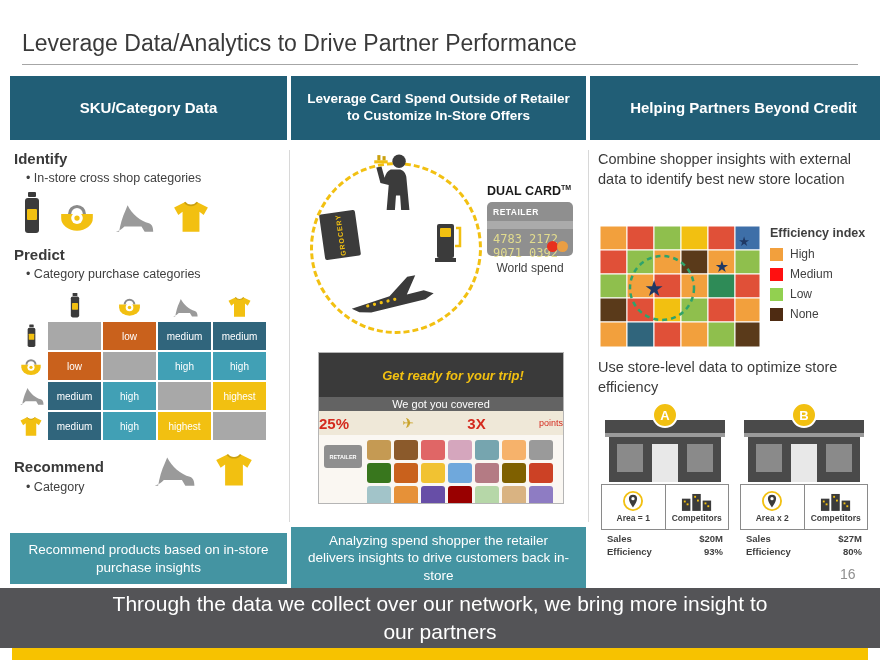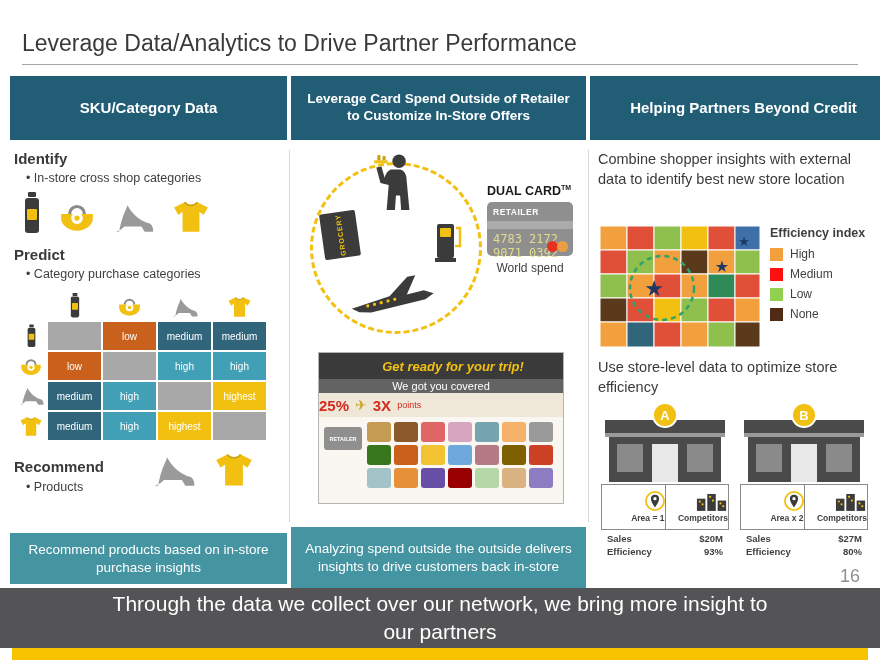--- a/index.html
+++ b/index.html
@@ -56,24 +56,24 @@
   .card-number { font-family:"DejaVu Sans Mono", monospace; font-size:12px; color:#E2DC8E; display:block; }
   .card-mc { position:absolute; right:5px; bottom:4px; width:21px; height:11px; }
   .mc-c { position:absolute; width:11px; height:11px; border-radius:50%; }
   .mc-red { left:0; background:#E8301E; }
   .mc-or { right:0; background:#F2A03D; opacity:.92; }
   .world-spend { left:487px; top:261px; width:86px; text-align:center; font-size:12px; }
 
   .promo { left:318px; top:352px; width:246px; height:152px; border:1px solid #b5b5b5;
     display:flex; flex-direction:column; overflow:hidden; }
   .promo-head { background:#3a3a3a; color:#F2C011; font-style:italic; font-weight:bold; font-size:13px;
-    height:26px; display:flex; align-items:center; justify-content:center; flex:none;padding-left:24px; }
+    height:44px; display:flex; align-items:center; justify-content:center; flex:none;padding-left:24px; }
   .promo-sub { background:#636363; color:#fff; font-size:11px; height:14px;
     display:flex; align-items:center; justify-content:center; flex:none; }
-  .promo-offer { background:#EFE8D8; height:24px; display:flex; align-items:center; justify-content:flex-start; gap:6px; flex:none; }
+  .promo-offer { background:#EFE8D8; height:24px; display:flex; align-items:center; justify-content:space-between; gap:6px; flex:none; }
   .offer-big { color:#D42A1E; font-weight:bold; font-size:15px; }
   .offer-plane { color:#C9A227; font-size:14px; }
   .offer-small { color:#D42A1E; font-size:9px; }
   .promo-collage { flex:1; position:relative; background:#FAF7F2; display:flex; flex-wrap:wrap;
     align-content:flex-start; padding:5px 4px 4px 48px; gap:3px; }
   .promo-chip { position:absolute; left:5px; top:10px; width:38px; height:23px; background:#8F8F8F; border-radius:3px;
     color:#fff; font-size:5.5px; font-weight:bold; display:flex; align-items:center; justify-content:center; }
   .tile { width:24px; height:20px; border-radius:3px; }
 
   .para { font-size:14.5px; line-height:1.35; color:#3a3a3a; }
@@ -89,28 +89,28 @@
   .legend-label { font-size:12px; }
 
   .store { top:404px; width:128px; }
   #storeA { left:601px; } #storeB { left:740px; }
   .store-front { position:relative; height:80px; }
   .store-badge { position:absolute; left:50%; top:-2px; transform:translateX(-50%); width:26px; height:26px;
     border-radius:50%; background:#F2C011; border:2px solid #fff; color:#fff; font-weight:bold; font-size:13px;
     display:flex; align-items:center; justify-content:center; z-index:2; }
   .store-svg { position:absolute; left:0; top:8px; width:128px; height:72px; }
   .store-panel { border:1px solid #8a8a8a; display:flex; height:46px; background:#fff; }
-  .panel-cell { flex:1; display:flex; flex-direction:column; align-items:flex-end; justify-content:center; gap:2px; }
+  .panel-cell { flex:1; display:flex; flex-direction:column; align-items:center; justify-content:center; gap:2px; }
   .panel-cell:first-child { border-right:1px solid #8a8a8a; }
   .panel-label { font-size:8.5px; font-weight:bold; }
   .store-stats { margin-top:3px; display:grid; grid-template-columns:1fr auto; row-gap:2px;
     font-size:9.5px; font-weight:bold; padding:0 6px; }
   .stat-val { text-align:right; }
 
-  .page-num { top:566px; left:840px; font-size:18px; color:#8f8f8f; }
+  .page-num { top:566px; left:840px; font-size:14px; color:#8f8f8f; }
   .banner { left:0; top:588px; width:880px; height:60px; background:#545457;
     display:flex; align-items:center; justify-content:center; }
   .banner p { color:#fff; font-size:21px; text-align:center; width:660px; line-height:1.35; }
   .yellow-bar { left:12px; top:648px; width:856px; height:12px; background:#F7C200; }
 </style>
 </head>
 <body>
 
 <svg style="position:absolute;width:0;height:0" aria-hidden="true">
   <defs>
@@ -295,21 +295,21 @@
           </svg>
         </span>
       </div>
     <div class="cell cell-med">medium</div>
     <div class="cell cell-high">high</div>
     <div class="cell cell-highest">highest</div>
     <div class="cell cell-gray"></div>
   </div>
 
   <div class="abs h-sec" style="left:14px;top:458px">Recommend</div>
-  <div class="abs bullet" style="left:16px;top:480px">Products</div>
+  <div class="abs bullet" style="left:16px;top:480px">Category</div>
   <div class="abs icon-row" style="left:150px;top:452px">
     <span class="icon" style="width:48px;height:34px">
         <svg>
           <use href="#i-shoe"></use>
         </svg>
       </span>
     <span class="icon" style="width:40px;height:36px">
         <svg>
           <use href="#i-shirt"></use>
         </svg>
@@ -380,21 +380,21 @@
       <div class="tile" style="background:#A2C4C9"></div>
       <div class="tile" style="background:#E69138"></div>
       <div class="tile" style="background:#674EA7"></div>
       <div class="tile" style="background:#990000"></div>
       <div class="tile" style="background:#B6D7A8"></div>
       <div class="tile" style="background:#D9B382"></div>
       <div class="tile" style="background:#8E7CC3"></div>
     </div>
   </div>
 
-  <div class="abs col-footer" id="f2">Analyzing spend outside the outside delivers insights to drive customers back in-store</div>
+  <div class="abs col-footer" id="f2">Analyzing spend shopper the retailer delivers insights to drive customers back in-store</div>
 
   <div class="abs para" id="p1">Combine shopper insights with external data to identify best new store location</div>
 
   <svg class="abs map" width="160" height="122" viewBox="0 0 160 122">
     <g stroke="#ffffff" stroke-width="1">
       <rect x="0" y="0" width="27" height="24" fill="#F2A03D"></rect>
         <rect x="27" y="0" width="27" height="24" fill="#E05038"></rect>
       <rect x="54" y="0" width="27" height="24" fill="#8FBF4D"></rect>
         <rect x="81" y="0" width="27" height="24" fill="#F2C011"></rect>
       <rect x="108" y="0" width="27" height="24" fill="#E05038"></rect>

